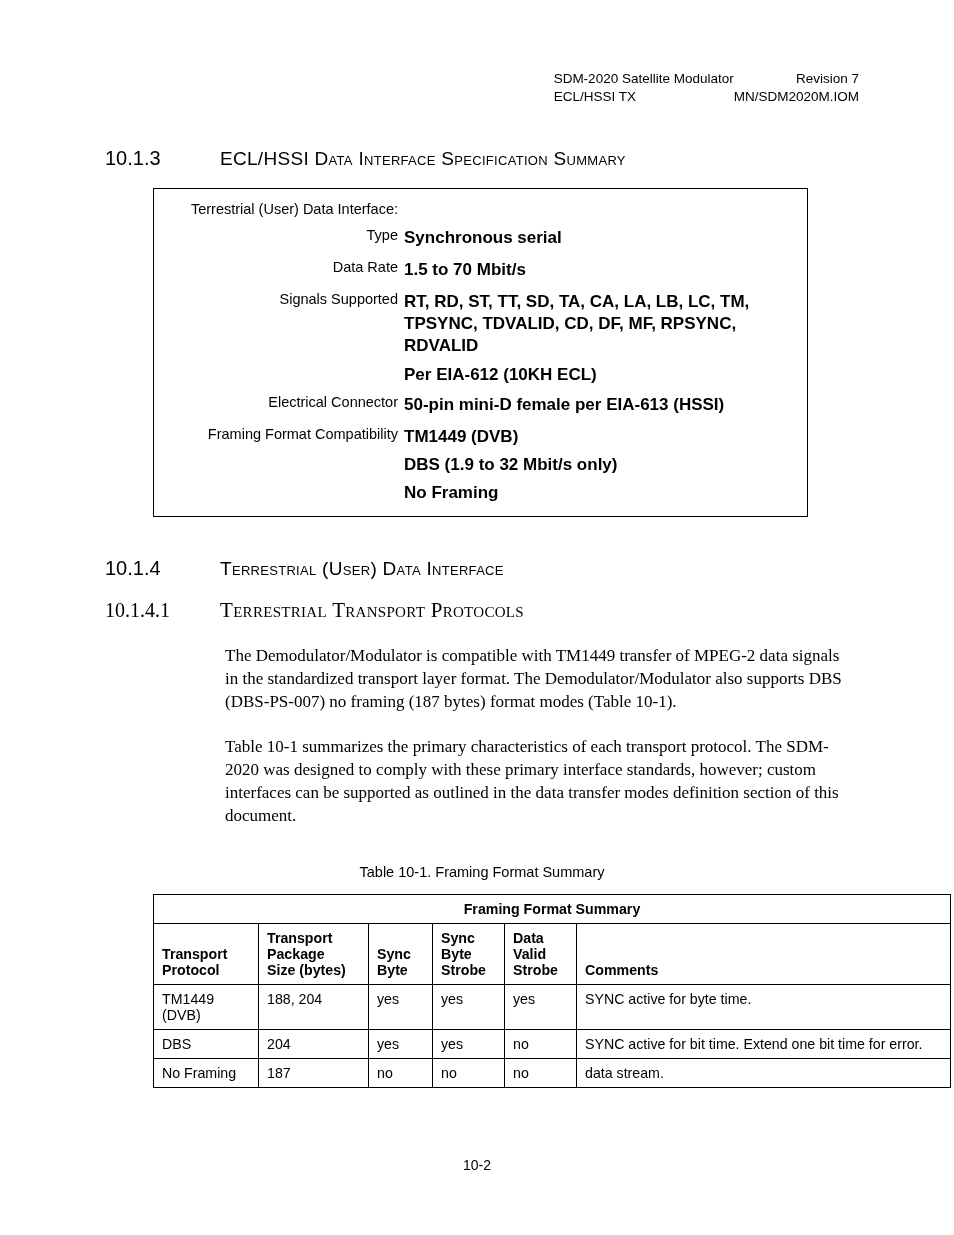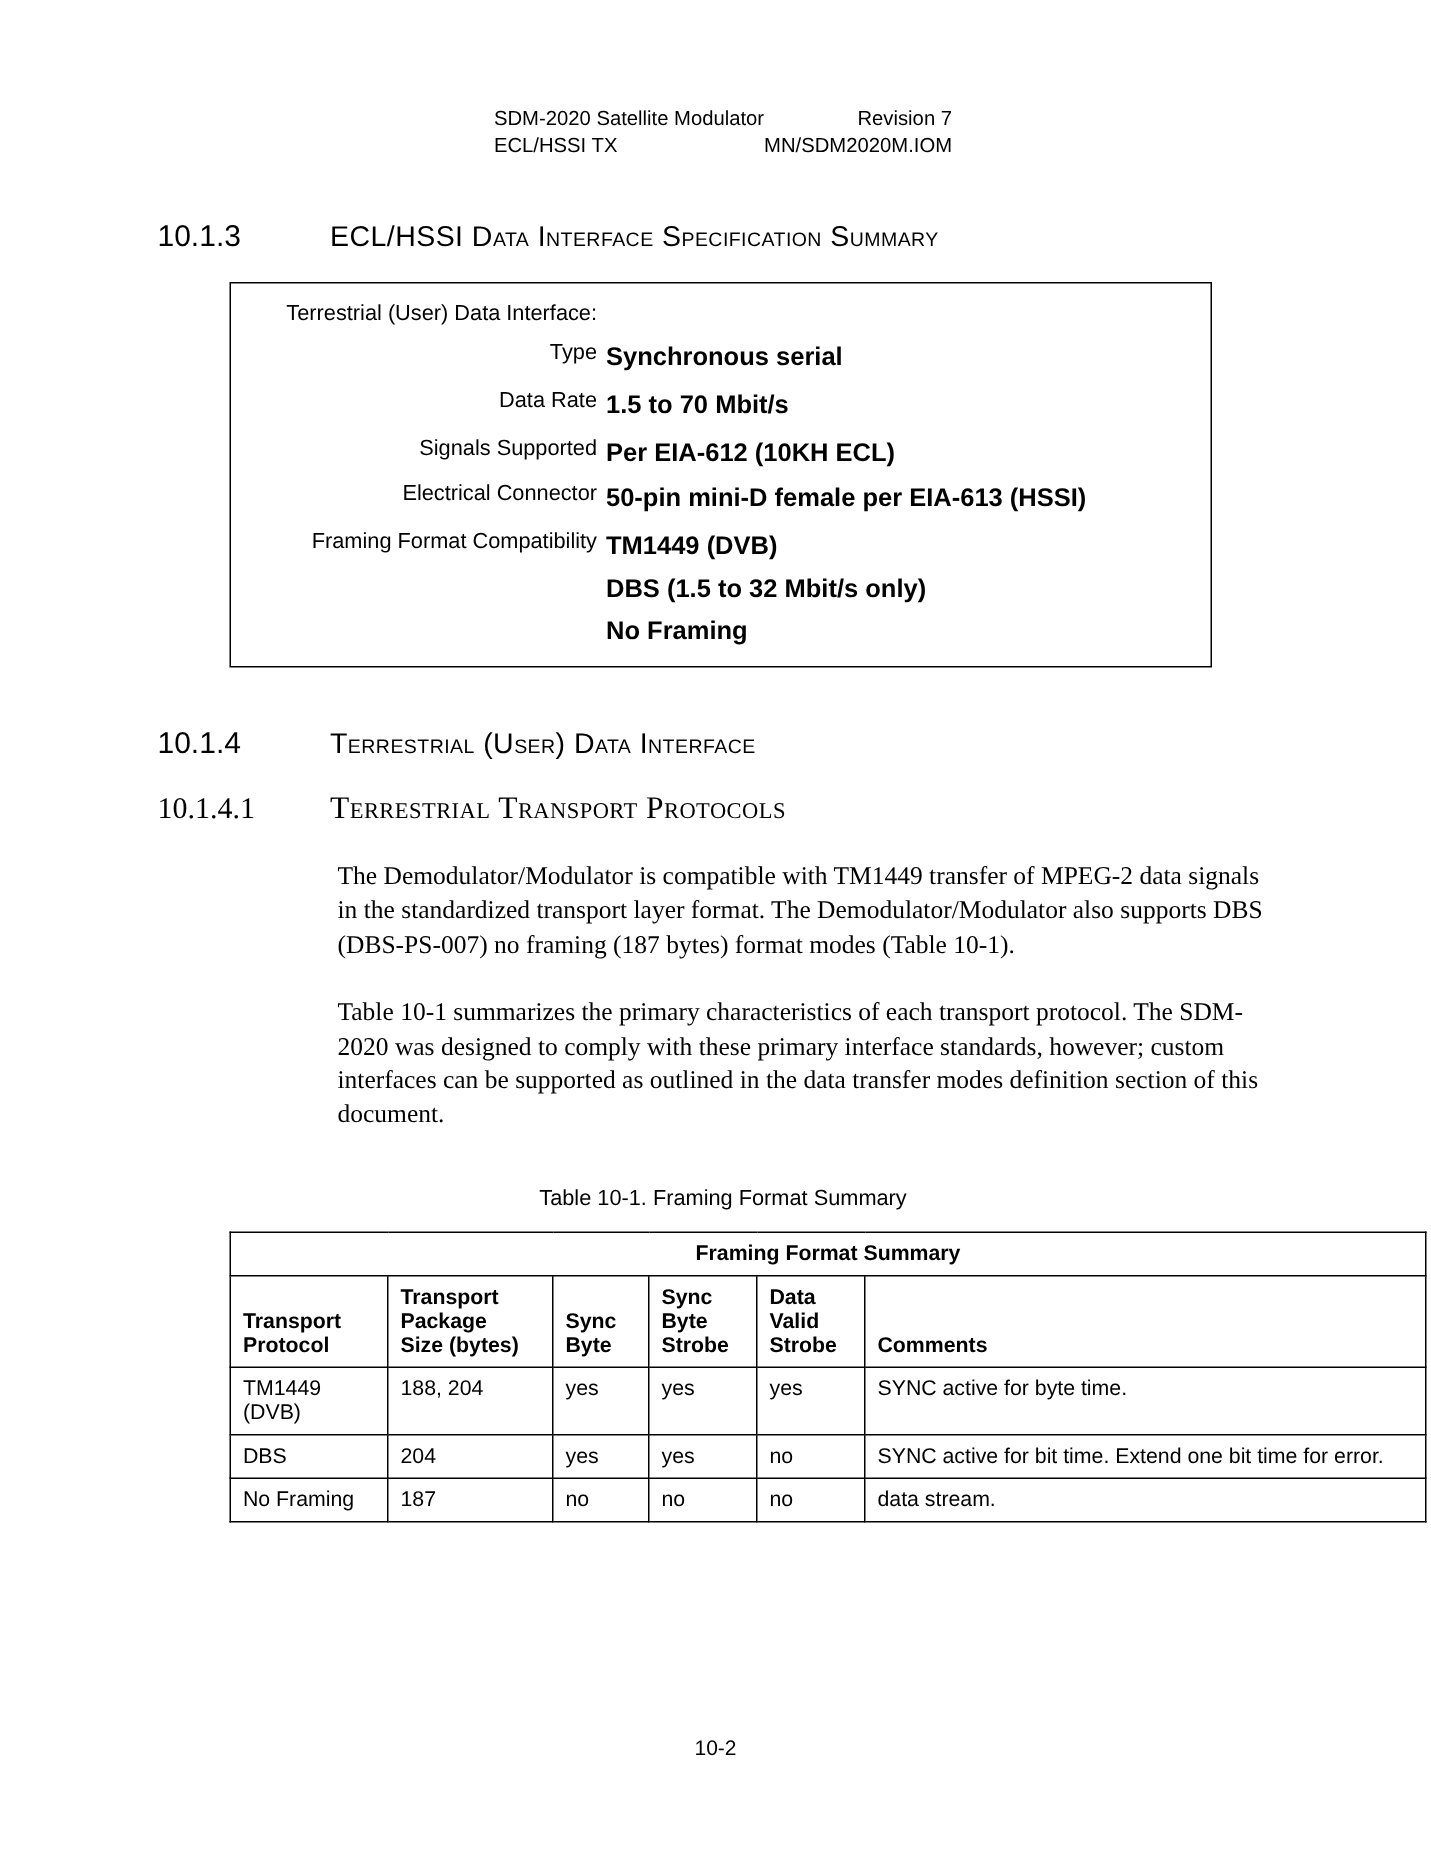--- a/index.html
+++ b/index.html
@@ -9,21 +9,21 @@
       height: 1235px;
       font-family: Arial, Helvetica, sans-serif;
       color: #000;
       position: relative;
     }
     .page {
       padding: 70px 95px 0 105px;
     }
     .header-row {
       display: flex;
-      justify-content: center;
+      justify-content: flex-end;
       font-size: 13.5px;
       line-height: 1.3;
       margin-bottom: 42px;
     }
     .header-left, .header-right { }
     .header-right { text-align: right; }
 
     .section-heading {
       display: flex;
       align-items: baseline;
@@ -167,32 +167,33 @@
       <div class="spec-label">Type</div>
       <div class="spec-value">Synchronous serial</div>
     </div>
     <div class="spec-row spec-pair-gap">
       <div class="spec-label">Data Rate</div>
       <div class="spec-value">1.5 to 70 Mbit/s</div>
     </div>
     <div class="spec-row spec-pair-gap">
       <div class="spec-label">Signals Supported</div>
       <div class="spec-value">
+        <div class="spec-value-line">RT, RD, ST, TT, SD, TA, CA, LA, LB, LC, TM, TPSYNC, TDVALID, CD, DF, MF, RPSYNC, RDVALID</div>
         <div class="spec-value-line">Per EIA-612 (10KH ECL)</div>
       </div>
     </div>
     <div class="spec-row">
       <div class="spec-label">Electrical Connector</div>
       <div class="spec-value">50-pin mini-D female per EIA-613 (HSSI)</div>
     </div>
     <div class="spec-row spec-pair-gap">
       <div class="spec-label">Framing Format Compatibility</div>
       <div class="spec-value">
         <div class="spec-value-line">TM1449 (DVB)</div>
-        <div class="spec-value-line">DBS (1.5 to 32 Mbit/s only)</div>
+        <div class="spec-value-line">DBS (1.9 to 32 Mbit/s only)</div>
         <div class="spec-value-line">No Framing</div>
       </div>
     </div>
   </div>
 
   <div class="section-heading h2">
     <span class="num">10.1.4</span>
     <span class="title">Terrestrial (User) Data Interface</span>
   </div>
 

